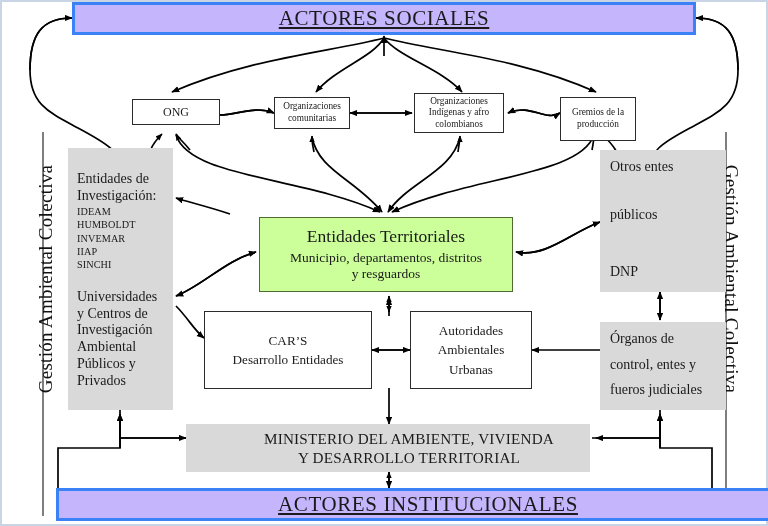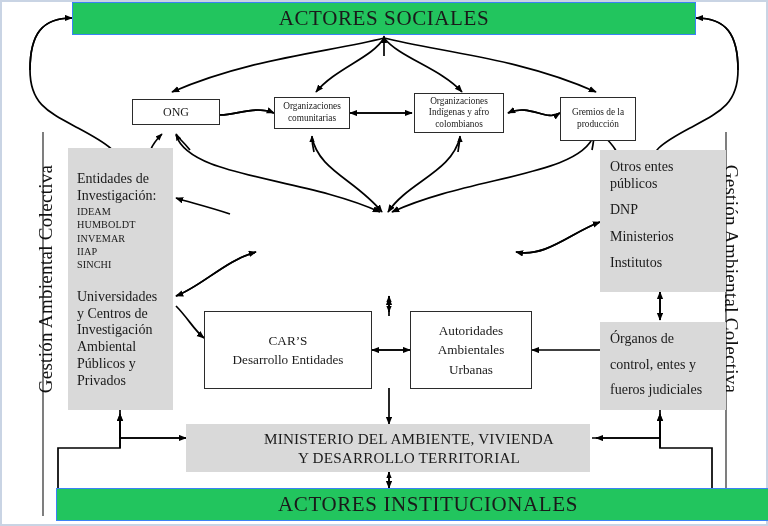--- a/index.html
+++ b/index.html
@@ -6,22 +6,22 @@
   body{width:768px;height:526px;overflow:hidden;
        font-family:"Liberation Serif","DejaVu Serif",serif;color:#1a1a1a;}
   #stage{position:relative;width:768px;height:526px;background:#fff;}
   svg.layer{position:absolute;left:0;top:0;width:768px;height:526px;}
   svg.arrows{pointer-events:none;}
 
   .node{position:absolute;box-sizing:border-box;display:flex;
         flex-direction:column;align-items:center;justify-content:center;
         text-align:center;line-height:1.18;}
 
-  .banner{background:#22c55e;border:1px solid #3b82f6;
-          font-size:21px;letter-spacing:.6px;}
+  .banner{background:#c4b5fd;border:3px solid #3b82f6;
+          font-size:21px;letter-spacing:.6px;text-decoration:underline;}
   .greenbox{background:#ccff99;border:1.5px solid #4f6b33;}
   .greenbox .ttl{font-size:17.5px;margin-bottom:3px;}
   .greenbox .sub{font-size:13.5px;line-height:1.22;}
   .graybox{background:#d9d9d9;border:none;}
   .whitebox{background:#ffffff;border:1.5px solid #2b2b2b;}
 
   .smallbox{font-size:9.3px;line-height:1.25;}
   .smallbox.ong{font-size:12px;}
   .plainbox{font-size:13.2px;line-height:1.45;}
   .ministry{background:#d9d9d9;font-size:15.2px;line-height:1.26;letter-spacing:.2px;}
@@ -184,33 +184,38 @@
     <div class="acr">IIAP</div>
     <div class="acr">SINCHI</div>
     <div class="blk2" style="white-space:pre-line;">Universidades
 y Centros de
 Investigación
 Ambiental
 Públicos y
 Privados</div>
   </div>
 
+  <div class="node greenbox" style="left:259px;top:217px;width:254px;height:75px;">
+    <div class="ttl">Entidades Territoriales</div>
+    <div class="sub" style="white-space:pre-line;">Municipio, departamentos, distritos
+y resguardos</div>
+  </div>
 
   <div class="node whitebox plainbox" style="left:204px;top:311px;width:168px;height:78px;">
     <div>CAR’S</div>
     <div>Desarrollo Entidades</div>
   </div>
 
   <div class="node whitebox plainbox" style="left:410px;top:311px;width:122px;height:78px;">
     <div>Autoridades</div>
     <div>Ambientales</div>
     <div>Urbanas</div>
   </div>
 
-  <div class="node graybox gray-right" style="left:600px;top:150px;width:126px;height:142px;">
+  <div class="node graybox gray-right" style="left:600px;top:150px;width:126px;height:142px;gap:31px;">
     <div style="margin-bottom:0;">Otros entes</div>
     <div>públicos</div>
     <div>DNP</div>
     <div>Ministerios</div>
     <div>Institutos</div>
   </div>
 
   <div class="node graybox gray-right tight" style="left:600px;top:322px;width:126px;height:88px;justify-content:space-between;">
     <div>Órganos de</div>
     <div>control, entes y</div>

